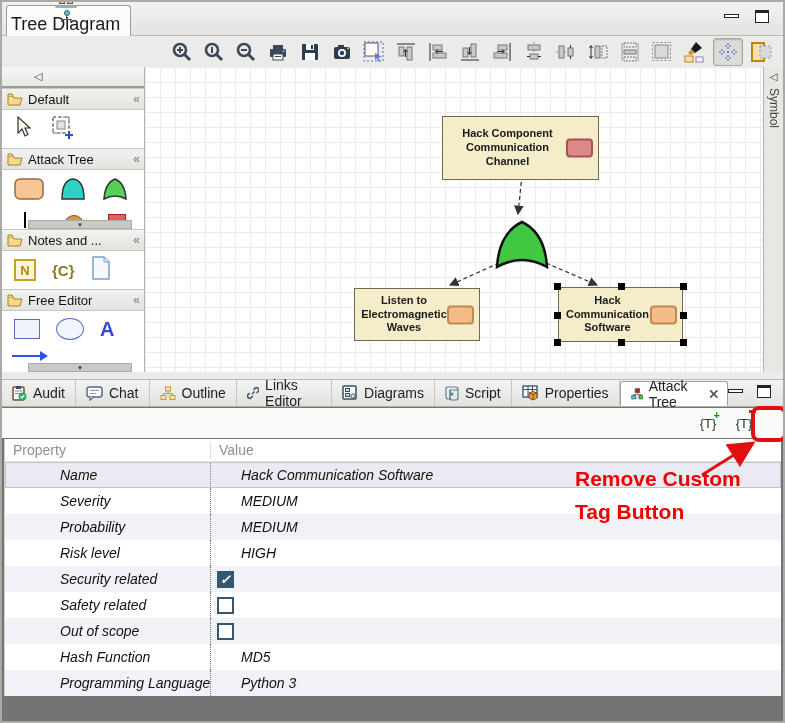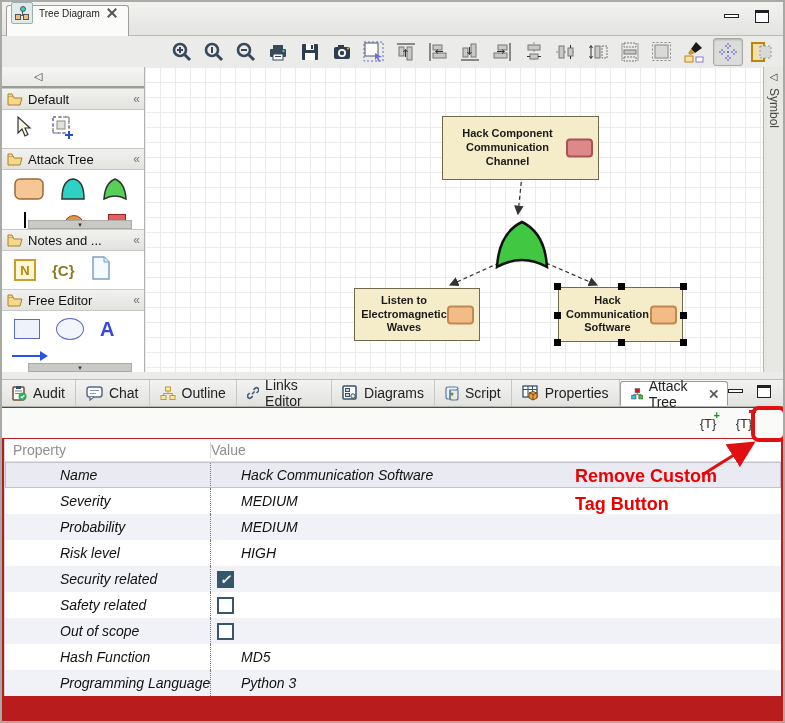--- a/index.html
+++ b/index.html
@@ -14,21 +14,21 @@
   
   .editor-tabbar {
     position:absolute; left:0; top:0; width:100%; height:34px;
     background:linear-gradient(#f2f2f0,#e3e3e0);
     border-bottom:1px solid #b9b9b5;
   }
   .etab {
     position:absolute; left:4px; top:3px; height:31px;
     background:#fbfbfa; border:1px solid #9d9d99; border-bottom:none;
     border-radius:3px 3px 0 0; display:flex; align-items:center;
-    padding:0 10px 16px 4px; gap:6px; font-size:10px; color:#1a1a1a;
+    padding:0 10px 16px 4px; gap:6px; font-size:18px; color:#1a1a1a;flex-direction:column;
   }
   .winbtns { position:absolute; right:14px; top:8px; display:flex; gap:16px; }
   .btn-min { width:15px; height:4px; border:1px solid #222; background:#fff; margin-top:4px; }
   .btn-max { width:14px; height:13px; border:1px solid #222; border-top:3px solid #222; background:#fff; }
 
   .tree-tab-icon { width:22px; height:22px; background:#dfeaea; border:1px solid #9ab0b0;
     position:relative; border-radius:2px; }
   .tree-tab-icon .dot { position:absolute; left:8px; top:3px; width:6px; height:6px; border-radius:50%; background:#3ad1c4; border:1px solid #555; }
   .tree-tab-icon .b1, .tree-tab-icon .b2 { position:absolute; bottom:3px; width:6px; height:6px; background:#f0bc84; border:1px solid #555; }
   .tree-tab-icon .b1 { left:3px; } .tree-tab-icon .b2 { right:3px; }
@@ -88,21 +88,21 @@
   
   .symbol-strip { width:20px; background:#e7e7e4; border-left:1px solid #b3b3af;
      display:flex; flex-direction:column; align-items:center; padding-top:4px; gap:6px; }
   .symbol-strip .arrow { font-size:10px; color:#333; }
   .symbol-label { writing-mode:vertical-rl; font-size:12px; color:#444; }
 
   
   .h-splitter { position:absolute; left:0; top:370px; width:100%; height:7px; background:#ebebe9; }
 
   
-  .bottom-panel { position:absolute; left:0; top:377px; width:100%; height:342px; background:#b91c1c;
+  .bottom-panel { position:absolute; left:0; top:377px; width:100%; height:342px; background:#737373;
      border-top:1px solid #b9b9b5; }
   .bottom-tabbar { position:absolute; left:0; top:0; width:100%; height:27px;
      background:linear-gradient(#f3f3f1,#e2e2df); border-bottom:1px solid #b0b0ac; display:flex; }
   .btab { display:flex; align-items:center; gap:6px; padding:0 10px; font-size:14px; color:#222;
      border-right:1px solid #c7c7c3; }
   .btab.active { background:#fff; border:1px solid #9d9d99; border-bottom:1px solid #fff; border-radius:3px 3px 0 0; margin-top:1px; }
   .btab svg { display:block; }
   .bottom-winbtns { margin-left:auto; display:flex; gap:14px; padding:5px 12px 0 0; }
 
   .panel-toolbar { position:absolute; left:0; top:28px; width:100%; height:30px; background:#fafaf9;
@@ -110,36 +110,36 @@
   .tagbtn { position:relative; font-size:13px; color:#333; width:26px; height:22px;
      display:flex; align-items:center; justify-content:center; }
   .tagbtn .mark-plus { position:absolute; top:-3px; right:1px; color:#0a9a0a; font-size:11px; font-weight:bold; }
   .tagbtn .mark-minus { position:absolute; top:-2px; right:1px; width:7px; height:3px; background:#cc2222; }
 
   
   .prop-table { position:absolute; left:2px; top:59px; right:2px; border-left:1px solid #d5d5d2; }
   .phead { display:flex; height:23px; align-items:center; font-size:14px; color:#8f8f8f;
      border-bottom:1px solid #e4e4e2; background:#fff; }
   .phead .c1 { width:205px; padding-left:8px; }
-  .phead .c2 { flex:1; border-left:1px solid #dcdcda; }
+  .phead .c2 { flex:1; padding-left:8px; border-left:1px solid #dcdcda; }
   .prow { display:flex; height:26px; align-items:center; font-size:14px; color:#111; background:#fff;font-style:italic; }
   .prow.alt { background:#f1f1f8; }
   .prow.selected { background:#eaeaf2; outline:1px solid #c2c2cc; outline-offset:-1px; }
   .prow .c1 { width:205px; padding-left:55px; white-space:nowrap; overflow:hidden; }
   .prow .c2 { flex:1; padding-left:30px; border-left:1px dotted #777; height:100%; display:flex; align-items:center; }
   .prow .c2.cbcell { padding-left:6px; }
   .checkbox { width:17px; height:17px; border:2px solid #35576d; background:#fff;
      display:flex; align-items:center; justify-content:center; }
   .checkbox.checked { background:#35576d; color:#fff; font-size:13px; font-weight:bold; }
 
   
   .annot-overlay { position:absolute; left:0; top:0; width:785px; height:723px; pointer-events:none; }
   .annot-circle { position:absolute; left:749px; top:404px; width:36px; height:36px;
      border:4px solid #e01010; border-radius:8px; }
-  .annot-text { position:absolute; left:573px; top:461px; font-size:18px; font-weight:bold;
+  .annot-text { position:absolute; left:573px; top:461px; font-size:21px; font-weight:bold;
      color:#ee0000; line-height:1.55; }
 </style>
 </head>
 <body>
 
 <div id="window">
 
   <div class="editor-tabbar">
     <div class="etab">
       <span class="tree-tab-icon">

